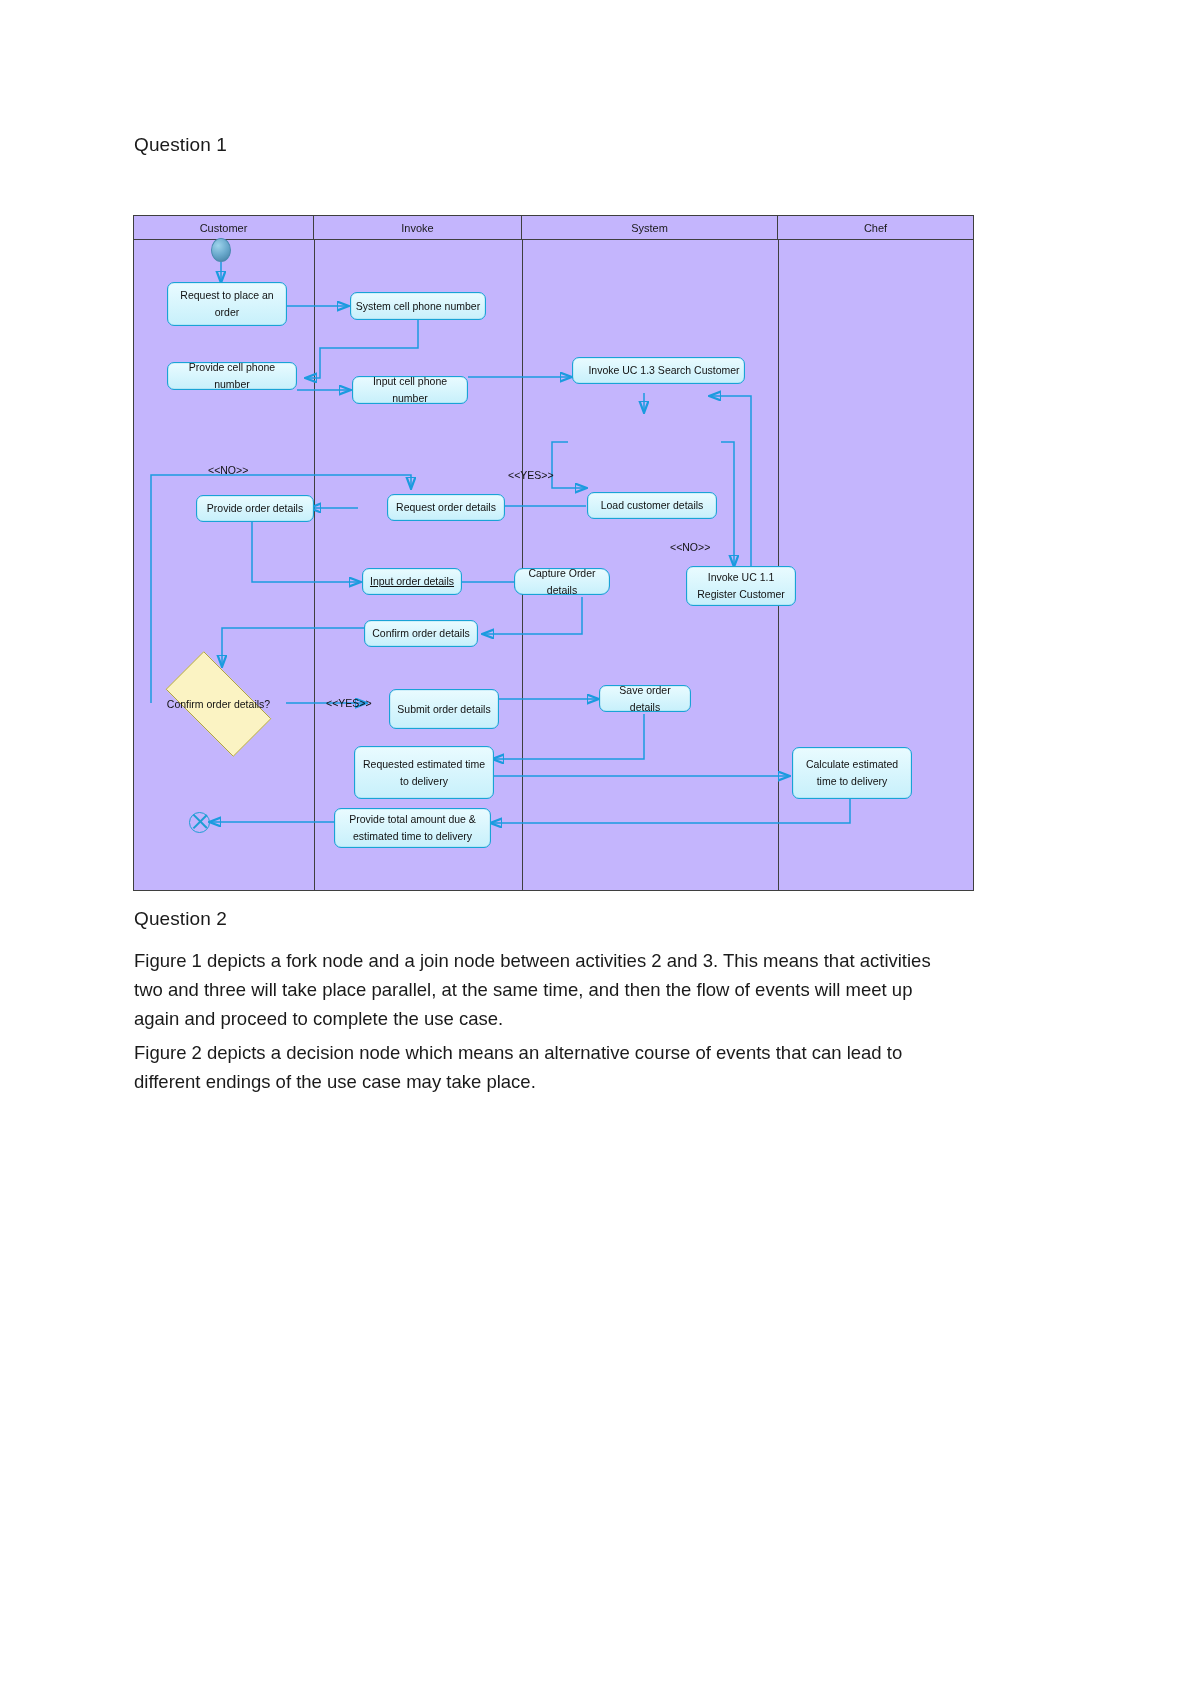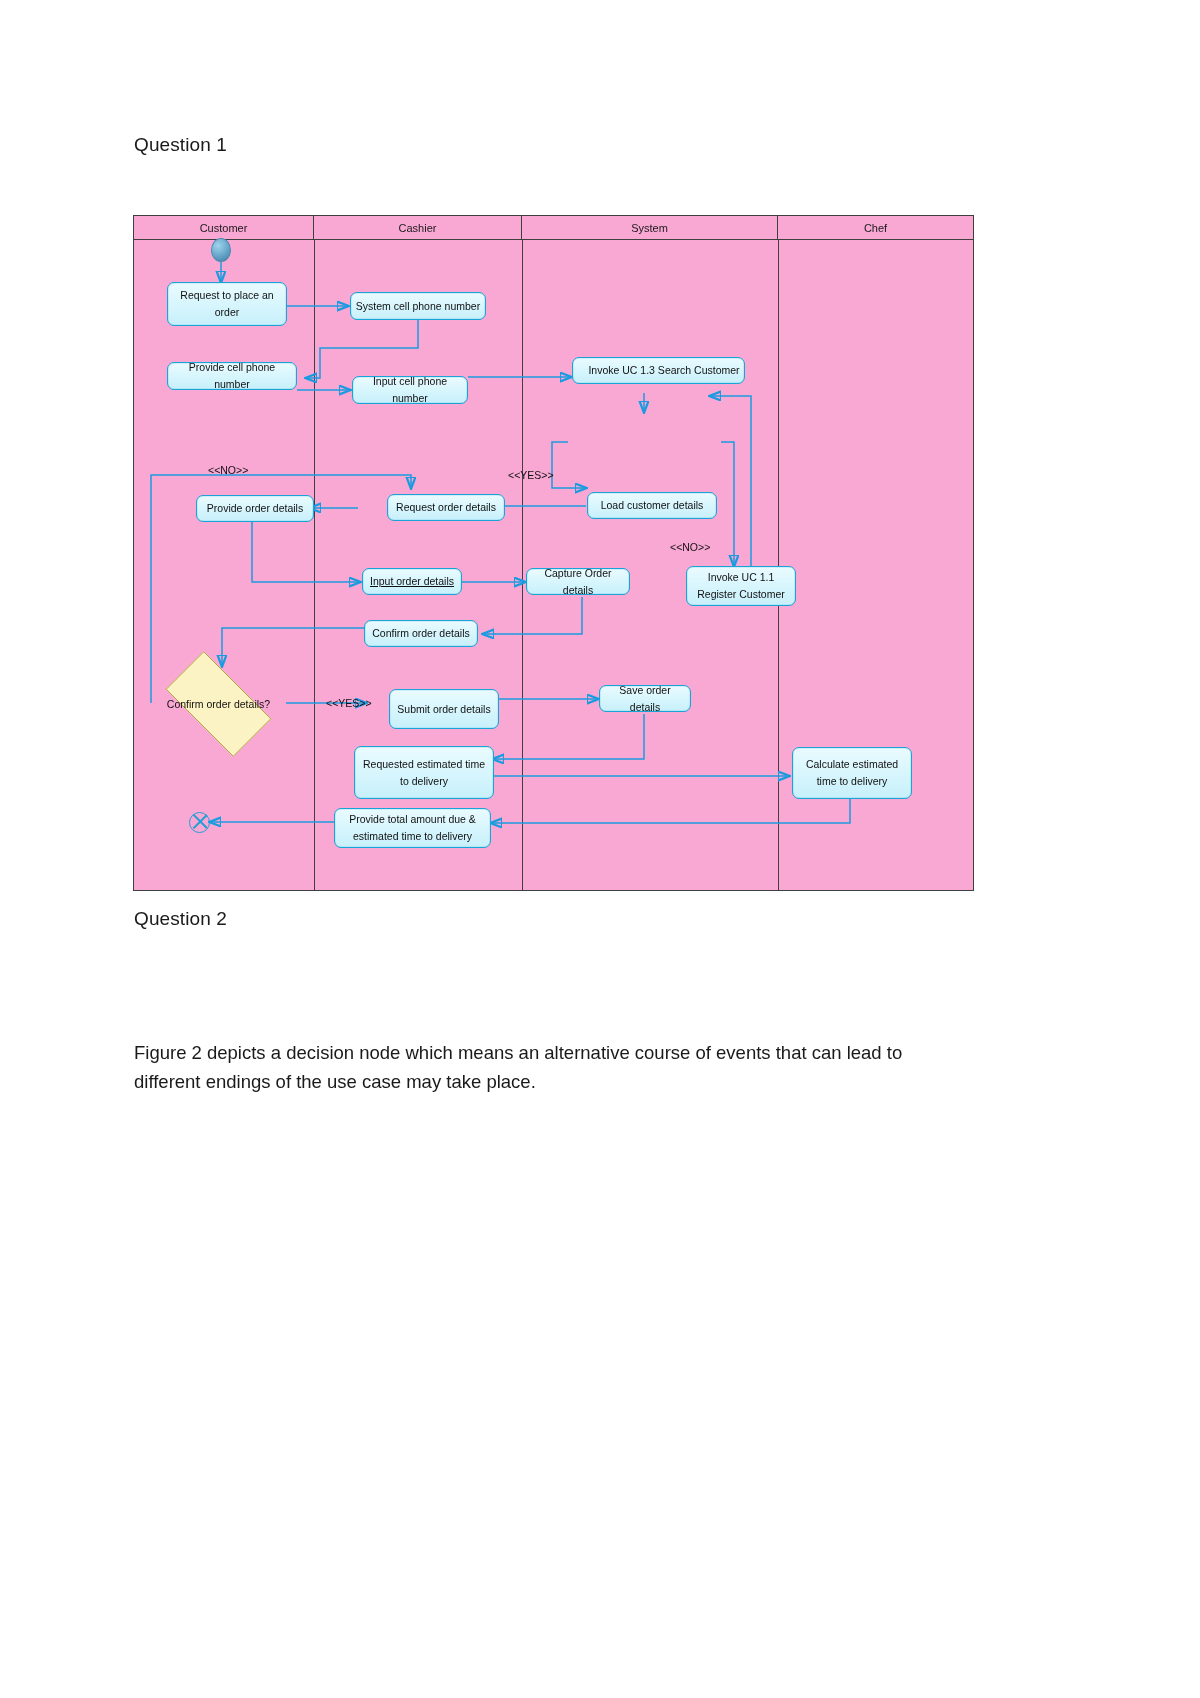--- a/index.html
+++ b/index.html
@@ -35,21 +35,21 @@
   }
   #para1 { top:946px; }
   #para2 { top:1038px; }
 
   
   #diagram {
     position:absolute;
     left:133px; top:215px;
     width:841px; height:676px;
     border:1.6px solid #3f3f3f;
-    background:#f9a8d4;
+    background:#c4b5fd;
   }
   .lane-head-row {
     position:absolute; left:0; top:0; width:100%; height:24px;
     border-bottom:1.4px solid #3f3f3f;
   }
   .lane-head {
     position:absolute; top:0; height:24px;
     display:flex; align-items:center; justify-content:center;
     font-size:11px; color:#1a1a1a;
     border-right:1.4px solid #3f3f3f;
@@ -124,21 +124,21 @@
 <body>
 
 <div class="page">
 
   <div class="doc-heading" id="q1-heading">Question 1</div>
 
   <div id="diagram">
 
     <div class="lane-head-row">
       <div class="lane-head" style="left:0px;width:180px;">Customer</div>
-      <div class="lane-head" style="left:180px;width:208px;">Cashier</div>
+      <div class="lane-head" style="left:180px;width:208px;">Invoke</div>
       <div class="lane-head" style="left:388px;width:256px;">System</div>
       <div class="lane-head last" style="left:644px;width:195px;">Chef</div>
     </div>
     <div class="lane-div" style="left:180px;"></div>
     <div class="lane-div" style="left:388px;"></div>
     <div class="lane-div" style="left:644px;"></div>
 
     <svg class="wires" viewBox="0 0 841 676">
       <defs>
         <marker id="ah" markerWidth="9" markerHeight="9" refX="7.4" refY="3.2" orient="auto" markerUnits="strokeWidth">
@@ -207,21 +207,21 @@
     <div class="node" style="left:453px; top:276px; width:130px; height:27px;">Load customer details</div>
 
     <div class="node" style="left:552px; top:350px; width:110px; height:40px;">Invoke UC 1.1 Register Customer</div>
 
     <div class="node" style="left:225px; top:278px; width:118px; height:27px;margin-left:28px;">Request order details</div>
 
     <div class="node" style="left:62px; top:279px; width:118px; height:27px;">Provide order details</div>
 
     <div class="node" style="left:228px; top:352px; width:100px; height:27px;text-decoration:underline;">Input order details</div>
 
-    <div class="node" style="left:392px; top:352px; width:104px; height:27px;">Capture Order details</div>
+    <div class="node" style="left:380px; top:352px; width:96px; height:27px;border-radius:9px;">Capture Order details</div>
 
     <div class="node" style="left:230px; top:404px; width:114px; height:27px;">Confirm order details</div>
 
     <div class="decision" style="left:17px; top:450px; width:135px; height:76px;">
       <div class="dshape"></div>
       <div class="dlabel">Confirm order details?</div>
     </div>
 
     <div class="node" style="left:232px; top:473px; width:110px; height:40px;margin-left:23px;">Submit order details</div>
 
@@ -237,16 +237,17 @@
 
     <div class="edge-label" style="left:74px; top:248px;">&lt;&lt;NO&gt;&gt;</div>
     <div class="edge-label" style="left:374px; top:253px;">&lt;&lt;YES&gt;&gt;</div>
     <div class="edge-label" style="left:536px; top:325px;">&lt;&lt;NO&gt;&gt;</div>
     <div class="edge-label" style="left:192px; top:481px;">&lt;&lt;YES&gt;&gt;</div>
 
   </div>
 
   <div class="doc-heading" id="q2-heading">Question 2</div>
 
+  <div class="doc-para" id="para1">Figure 1 depicts a fork node and a join node between activities 2 and 3. This means that activities two and three will take place parallel, at the same time, and then the flow of events will meet up again and proceed to complete the use case.</div>
 
   <div class="doc-para" id="para2">Figure 2 depicts a decision node which means an alternative course of events that can lead to different endings of the use case may take place.</div>
 
 </div>
 
 </body></html>

